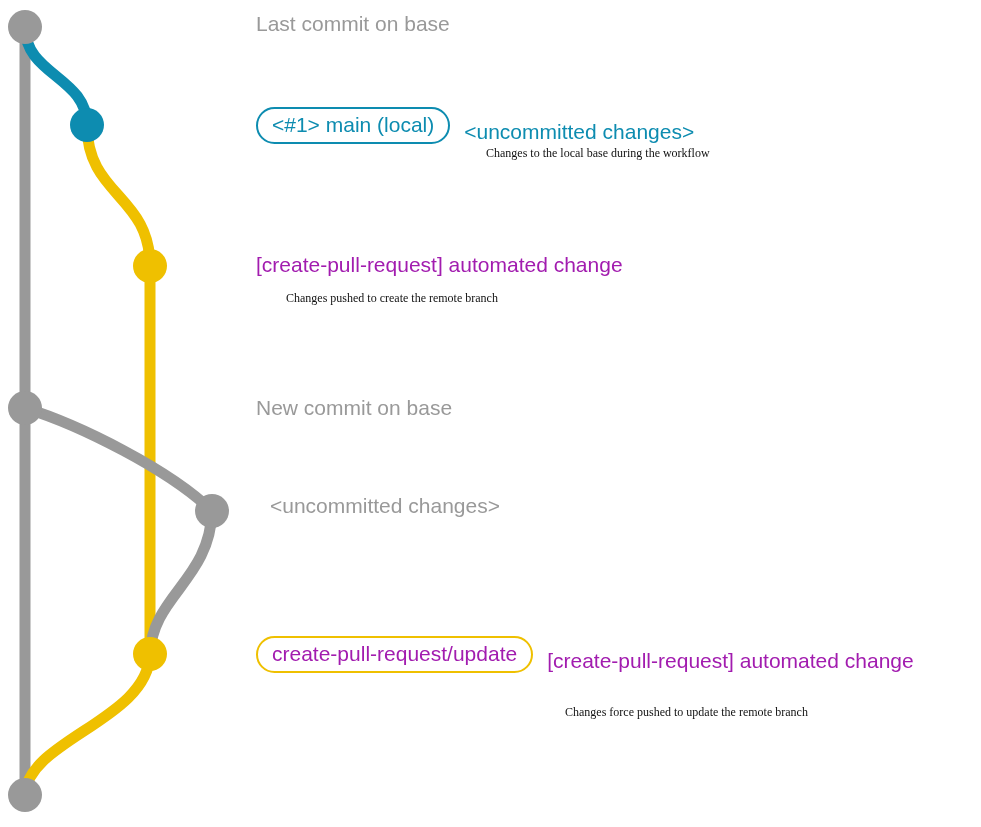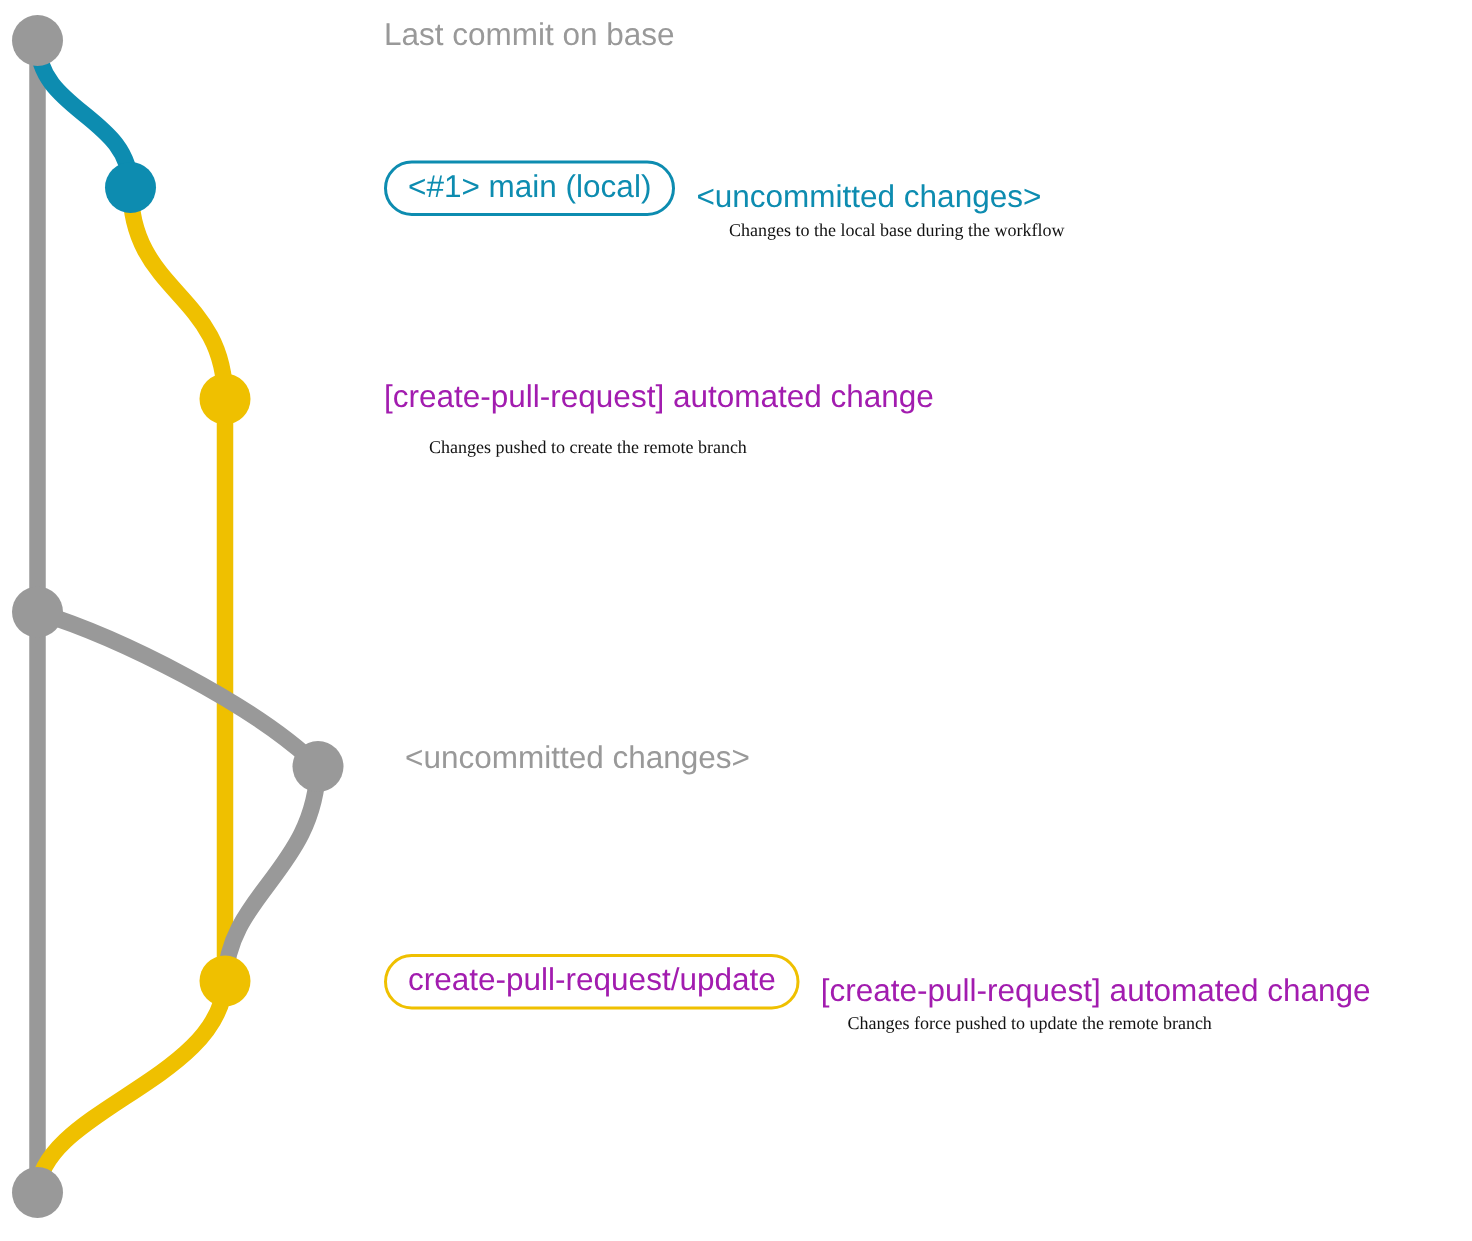--- a/index.html
+++ b/index.html
@@ -97,27 +97,30 @@
     <span class="badge-gap"></span>
     <span class="headline c-blue">&lt;uncommitted changes&gt;</span>
   </div>
   <div class="desc" style="left:486px; top:146px;">Changes to the local base during the workflow</div>
 
   <div class="row" style="left:256px; top:253px;">
     <span class="headline c-yellow">[create-pull-request] automated change</span>
   </div>
   <div class="desc" style="left:274px; top:291px;margin-left:12px;">Changes pushed to create the remote branch</div>
 
+  <div class="row" style="left:256px; top:396px;">
+    <span class="headline c-gray">New commit on base</span>
+  </div>
 
   <div class="row" style="left:256px; top:494px;">
     <span class="badge-gap"></span>
     <span class="headline c-gray">&lt;uncommitted changes&gt;</span>
   </div>
 
   <div class="row" style="left:256px; top:636px;">
     <span class="badge c-yellow">create-pull-request/update</span>
     <span class="badge-gap"></span>
     <span class="headline c-yellow">[create-pull-request] automated change</span>
   </div>
-  <div class="desc" style="left:565px; top:675px;">Changes force pushed to update the remote branch</div>
+  <div class="desc" style="left:565px; top:705px;">Changes force pushed to update the remote branch</div>
 
 
 </div>
 
 </body></html>

